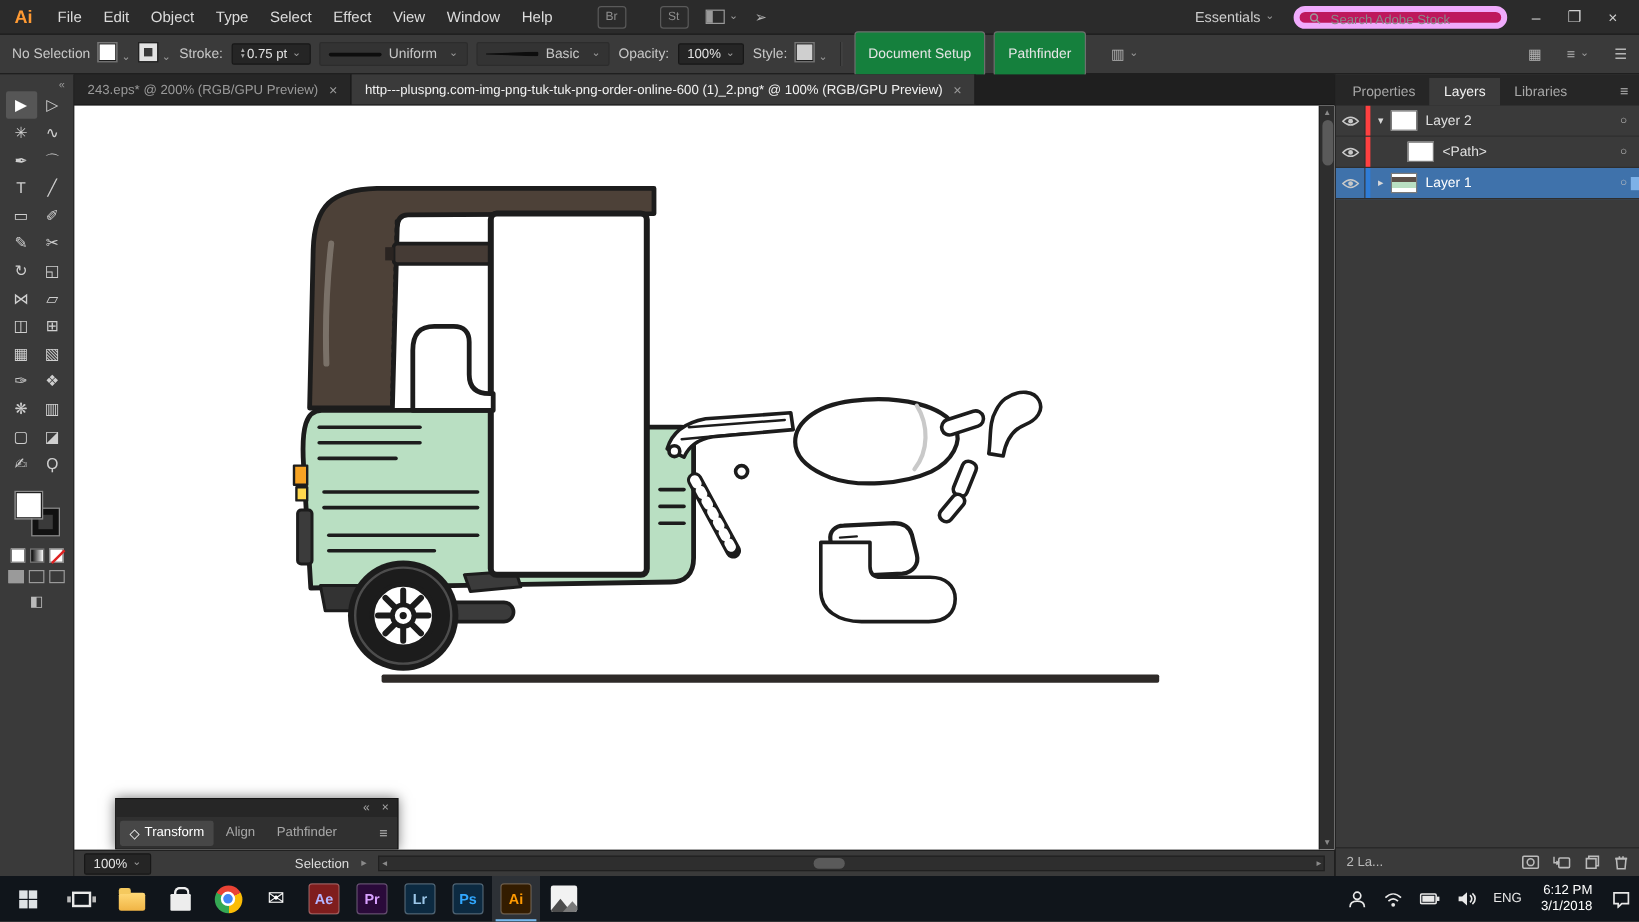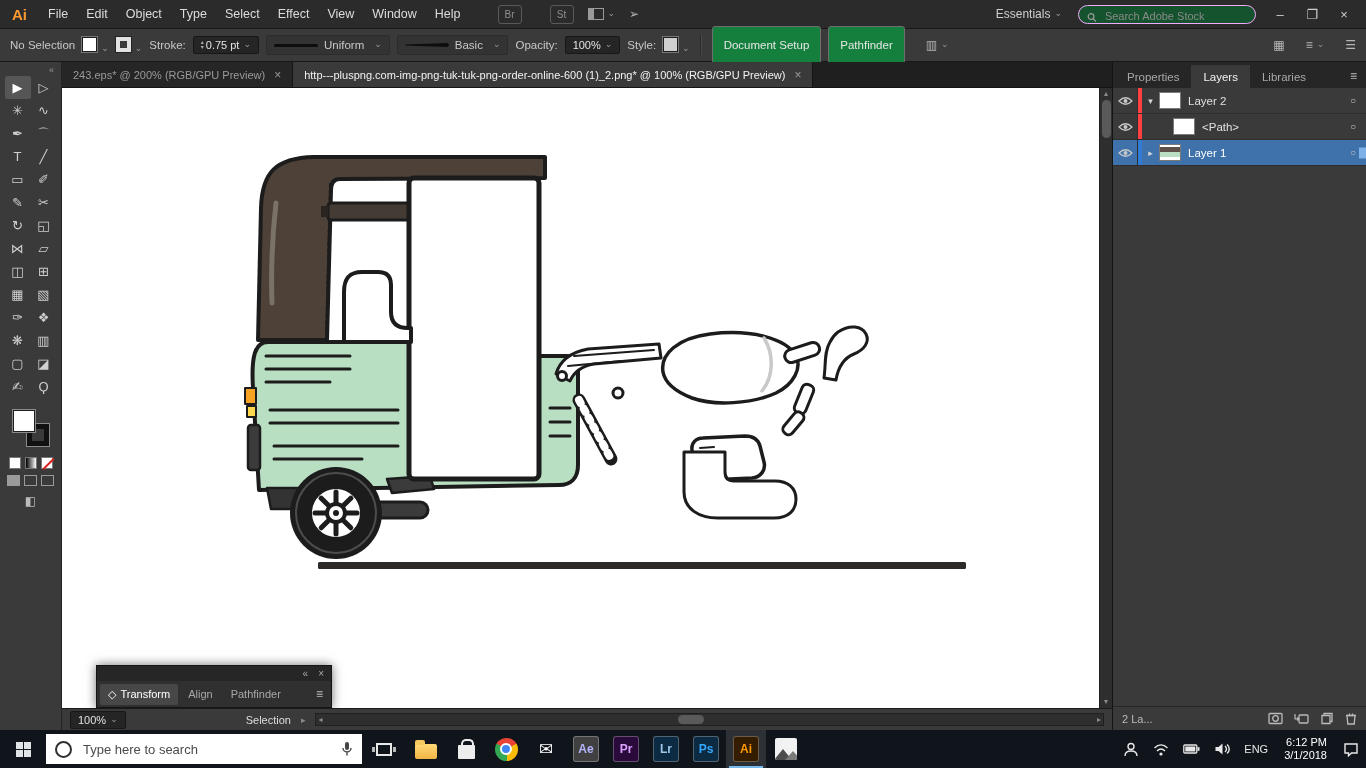--- a/index.html
+++ b/index.html
@@ -11,22 +11,22 @@
   .app-logo{color:#ff9a33;font-weight:bold;font-size:15px;margin:0 12px 0 6px}
   .menu-item{padding:0 9px;font-size:12.5px;color:#dcdcdc}
   .app-chip{width:24px;height:19px;border:1px solid #5a5a5a;border-radius:3px;color:#8f8f8f;font-size:10px;
     display:flex;align-items:center;justify-content:center;margin-left:28px}
   .mb-icon{margin-left:14px;color:#b5b5b5;font-size:12px;display:flex;align-items:center}
   .layout-glyph{width:16px;height:12px;border:1px solid #9a9a9a;position:relative;display:inline-block}
   .layout-glyph::before{content:"";position:absolute;left:0;top:0;bottom:0;width:5px;background:#9a9a9a}
   .dd::after{content:"⌄";font-size:9px;color:#9a9a9a;margin-left:4px;position:relative;top:-1px}
   .spacer{flex:1}
   .workspace{display:flex;align-items:center;color:#cfcfcf;margin-right:16px;font-size:12px}
-  .stock-search{width:178px;height:19px;background:#14532d;border:1px solid #f0abfc;border-radius:10px;
-    display:flex;align-items:flex-end;padding:0 8px;gap:6px;margin-right:8px}
+  .stock-search{width:178px;height:19px;background:#be185d;border:5px solid #f0abfc;border-radius:10px;
+    display:flex;align-items:flex-start;padding:0 8px;gap:6px;margin-right:8px}
   .stock-search input{background:none;border:none;outline:none;color:#bbb;font-size:11px;width:100%}
   .stock-search input::placeholder{color:#8a8a8a}
   .win-controls{display:flex;height:29px}
   .win-btn{width:32px;display:flex;align-items:center;justify-content:center;color:#cfcfcf;font-size:13px}
 
   
   #controlbar{height:33px;background:#3a3a3a;border-bottom:1px solid #191919;display:flex;align-items:center;
     padding:0 10px;gap:7px;font-size:11.5px;color:#c8c8c8;white-space:nowrap}
   .swatch{width:15px;height:15px;background:#fff;border:1px solid #1d1d1d;outline:1px solid #777;display:inline-block}
   .stroke-swatch{width:15px;height:15px;border:4px solid #e2e2e2;outline:1px solid #222;display:inline-block;background:transparent}
@@ -497,47 +497,38 @@
 
 <div id="taskbar">
   <div class="tb-start">
     <span class="win-logo">
         <span></span>
         <span></span>
         <span></span>
         <span></span>
       </span>
   </div>
-  <div class="tb-search">
-    <span class="cortana-ring"></span>
-    <input placeholder="Type here to search" style="">
-    <svg width="12" height="16" viewBox="0 0 12 16">
-      <rect x="4" y="1" width="4" height="8" rx="2" fill="#444"></rect>
-      <path d="M2,7 a4,4 0 0 0 8,0" fill="none" stroke="#444" stroke-width="1.4"></path>
-      <line x1="6" y1="11.5" x2="6" y2="14.5" stroke="#444" stroke-width="1.4"></line>
-    </svg>
-  </div>
   <div class="tb-view">
       <span class="icon-taskview"></span>
     </div>
   <div id="taskbar-apps">
       <div class="tb-app">
         <span class="icon-folder"></span>
       </div>
       <div class="tb-app">
         <span class="icon-store"></span>
       </div>
       <div class="tb-app">
         <span class="icon-chrome"></span>
       </div>
       <div class="tb-app">
         <span class="icon-mail">✉</span>
       </div>
       <div class="tb-app">
-        <span class="adobe-tile" style="background: #404040; color: rgb(180, 180, 255);">Ae</span>
+        <span class="adobe-tile" style="background: #7f1d1d; color: rgb(180, 180, 255);">Ae</span>
       </div>
       <div class="tb-app">
         <span class="adobe-tile" style="background: rgb(42, 10, 58); color: rgb(216, 161, 255);">Pr</span>
       </div>
       <div class="tb-app">
         <span class="adobe-tile" style="background: rgb(12, 42, 65); color: rgb(155, 198, 232);">Lr</span>
       </div>
       <div class="tb-app">
         <span class="adobe-tile" style="background: rgb(12, 42, 65); color: rgb(49, 168, 255);">Ps</span>
       </div>

